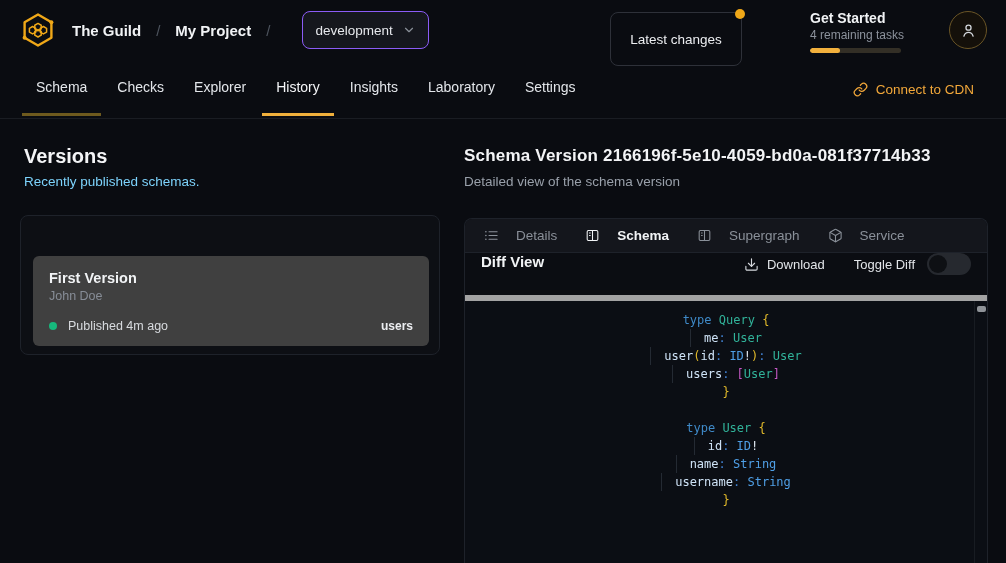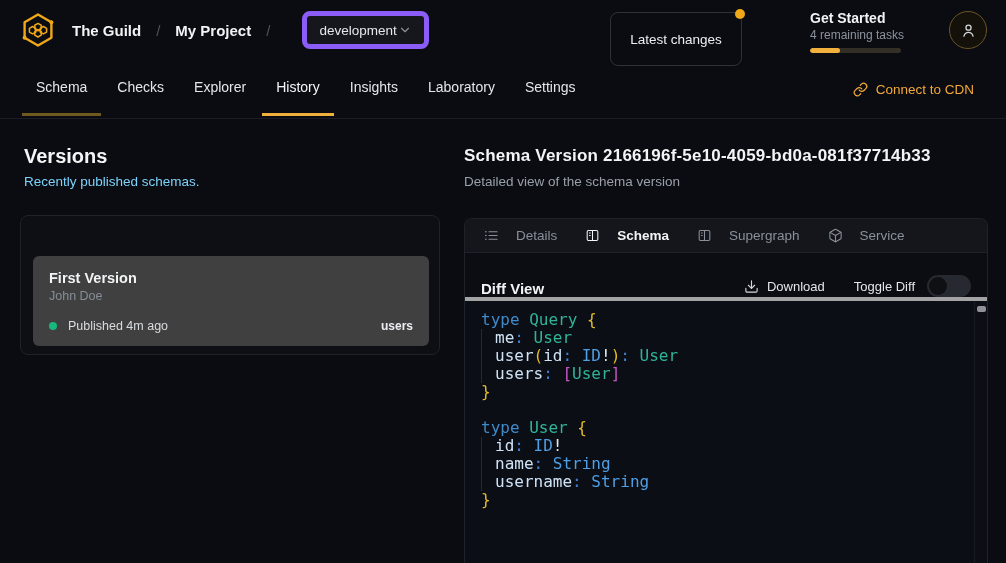--- a/index.html
+++ b/index.html
@@ -10,21 +10,21 @@
     font-family:"Liberation Sans", sans-serif;
   }
   
   .header { position:absolute; left:0; top:0; width:1006px; height:60px; }
   .h-left { position:absolute; left:20px; top:0; height:60px; display:flex; align-items:center; }
   .logo { width:36px; height:36px; margin-right:16px; display:block; }
   .crumb { font-size:15px; font-weight:600; color:#f1f3f5; }
   .crumb-sep { color:#4d545e; font-size:15px; margin:0 15px; font-weight:400; }
   .target-select {
     margin-left:17px; height:38px; width:127px; display:flex; align-items:center;
-    background:#15171d; border:5px solid #8b5cf6; border-radius:8px; padding:0 12px;
+    background:#15171d; border:1px solid #8b5cf6; border-radius:8px; padding:0 12px;
     color:#e6e8ec; font-size:13.5px; cursor:pointer; justify-content:space-between;
     font-family:"Liberation Sans", sans-serif;
   }
   .chev { width:14px; height:14px; stroke:#8a9099; fill:none; stroke-width:2; }
   .latest-btn {
     position:absolute; left:610px; top:12px; width:132px; height:54px;
     background:transparent; border:1px solid #2e3139; border-radius:8px;
     color:#eceef1; font-size:13.5px; cursor:pointer; font-family:"Liberation Sans", sans-serif;
   }
   .latest-dot { position:absolute; right:-4px; top:-4px; width:10px; height:10px; border-radius:50%; background:#f0a818; }
@@ -79,37 +79,37 @@
   }
   .panel-tabs {
     height:34px; background:#14161c; border-bottom:1px solid #1e222a;
     display:flex; align-items:center; gap:28px; padding-left:19px;
   }
   .ptab { display:flex; align-items:center; gap:17px; font-size:13.5px; color:#8a9099; cursor:pointer; }
   .ptab svg { width:15px; height:15px; stroke:#8a9099; fill:none; stroke-width:1.7; }
   .ptab.active { color:#f2f4f6; font-weight:600; }
   .ptab.active svg { stroke:#f2f4f6; }
   .diff-row {
-    height:48px; border-bottom:4px solid #a3a3a3; display:flex; align-items:flex-end; padding:0 16px;
+    height:48px; border-bottom:6px solid #a3a3a3; display:flex; align-items:flex-start; padding:0 16px;
   }
   .diff-title { font-size:15px; font-weight:700; color:#f1f3f5; }
   .diff-right { margin-left:auto; display:flex; align-items:center; }
   .dl-btn { display:flex; align-items:center; gap:8px; color:#e2e5e9; font-size:13px; cursor:pointer; background:none; border:none; font-family:"Liberation Sans", sans-serif; }
   .dl-btn svg { width:15px; height:15px; stroke:#d6d9de; fill:none; stroke-width:1.8; }
   .toggle-label { margin-left:29px; font-size:13px; color:#e2e5e9; }
   .toggle {
     margin-left:12px; width:44px; height:22px; border-radius:11px; background:#26292f;
     position:relative; cursor:pointer; border:none;
   }
   .toggle-knob { position:absolute; left:2px; top:2px; width:18px; height:18px; border-radius:50%; background:#0e1014; }
   
   .code-wrap { position:relative; height:263px; background:#0b0e14; }
   .code {
     padding:10px 16px; font-family:"DejaVu Sans Mono", monospace;
-    font-size:16px; line-height:18px; white-space:pre;
+    font-size:12px; line-height:18px; white-space:pre;text-align:center;
   }
   .code-line { height:18px; }
   .tok-kw   { color:#3f8ac9; }
   .tok-tn   { color:#31b39a; }
   .tok-br   { color:#e2ba2a; }
   .tok-fld  { color:#cfe3f7; }
   .tok-pc   { color:#4080d0; }
   .tok-bi   { color:#4f9fe6; }
   .tok-bang { color:#dde6ef; }
   .tok-bk   { color:#c558c5; }

